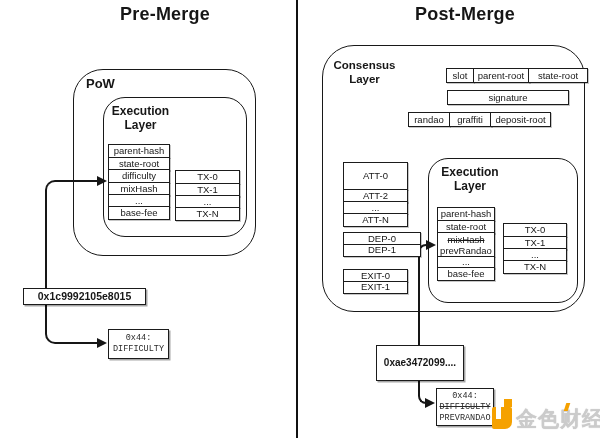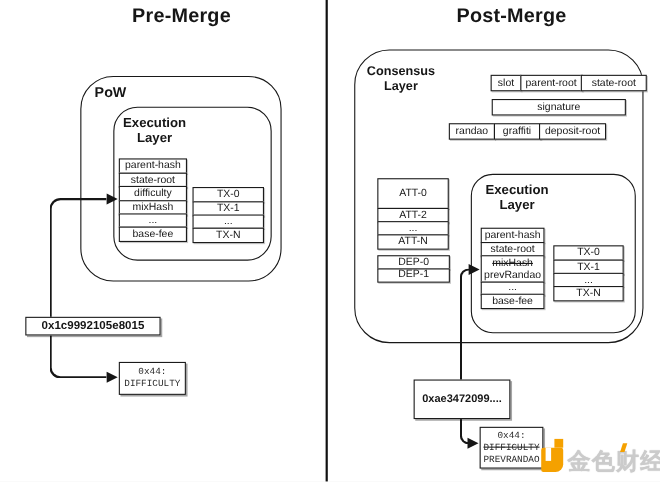--- a/index.html
+++ b/index.html
@@ -111,25 +111,29 @@
     <div class="cell" style="width:61px; height:15px;">deposit-root</div>
   </div>
 
   <div class="stack" style="left:343px; top:162px; width:65px;">
     <div class="cell" style="height:28px;">ATT-0</div>
     <div class="cell" style="height:14px;">ATT-2</div>
     <div class="cell" style="height:13px;">...</div>
     <div class="cell" style="height:14px;">ATT-N</div>
   </div>
 
-  <div class="stack" style="left:343px; top:232px; width:66px;">
+  <div class="stack" style="left:343px; top:232px; width:78px;">
     <div class="cell" style="height:13px;">DEP-0</div>
     <div class="cell" style="height:13px;">DEP-1</div>
   </div>
 
+  <div class="stack" style="left:343px; top:269px; width:65px;">
+    <div class="cell" style="height:13px;">EXIT-0</div>
+    <div class="cell" style="height:13px;">EXIT-1</div>
+  </div>
 
   <div class="abs bigbox" style="left:428px; top:158px; width:150px; height:145px; border-radius:20px;"></div>
   <div class="abs seclabel" style="left:431px; top:166px; width:78px;">
     <div>Execution</div>
     <div>Layer</div>
   </div>
 
   <div class="stack" style="left:437px; top:207px; width:58px;">
     <div class="cell" style="height:14px;">parent-hash</div>
     <div class="cell" style="height:14px;">state-root</div>

